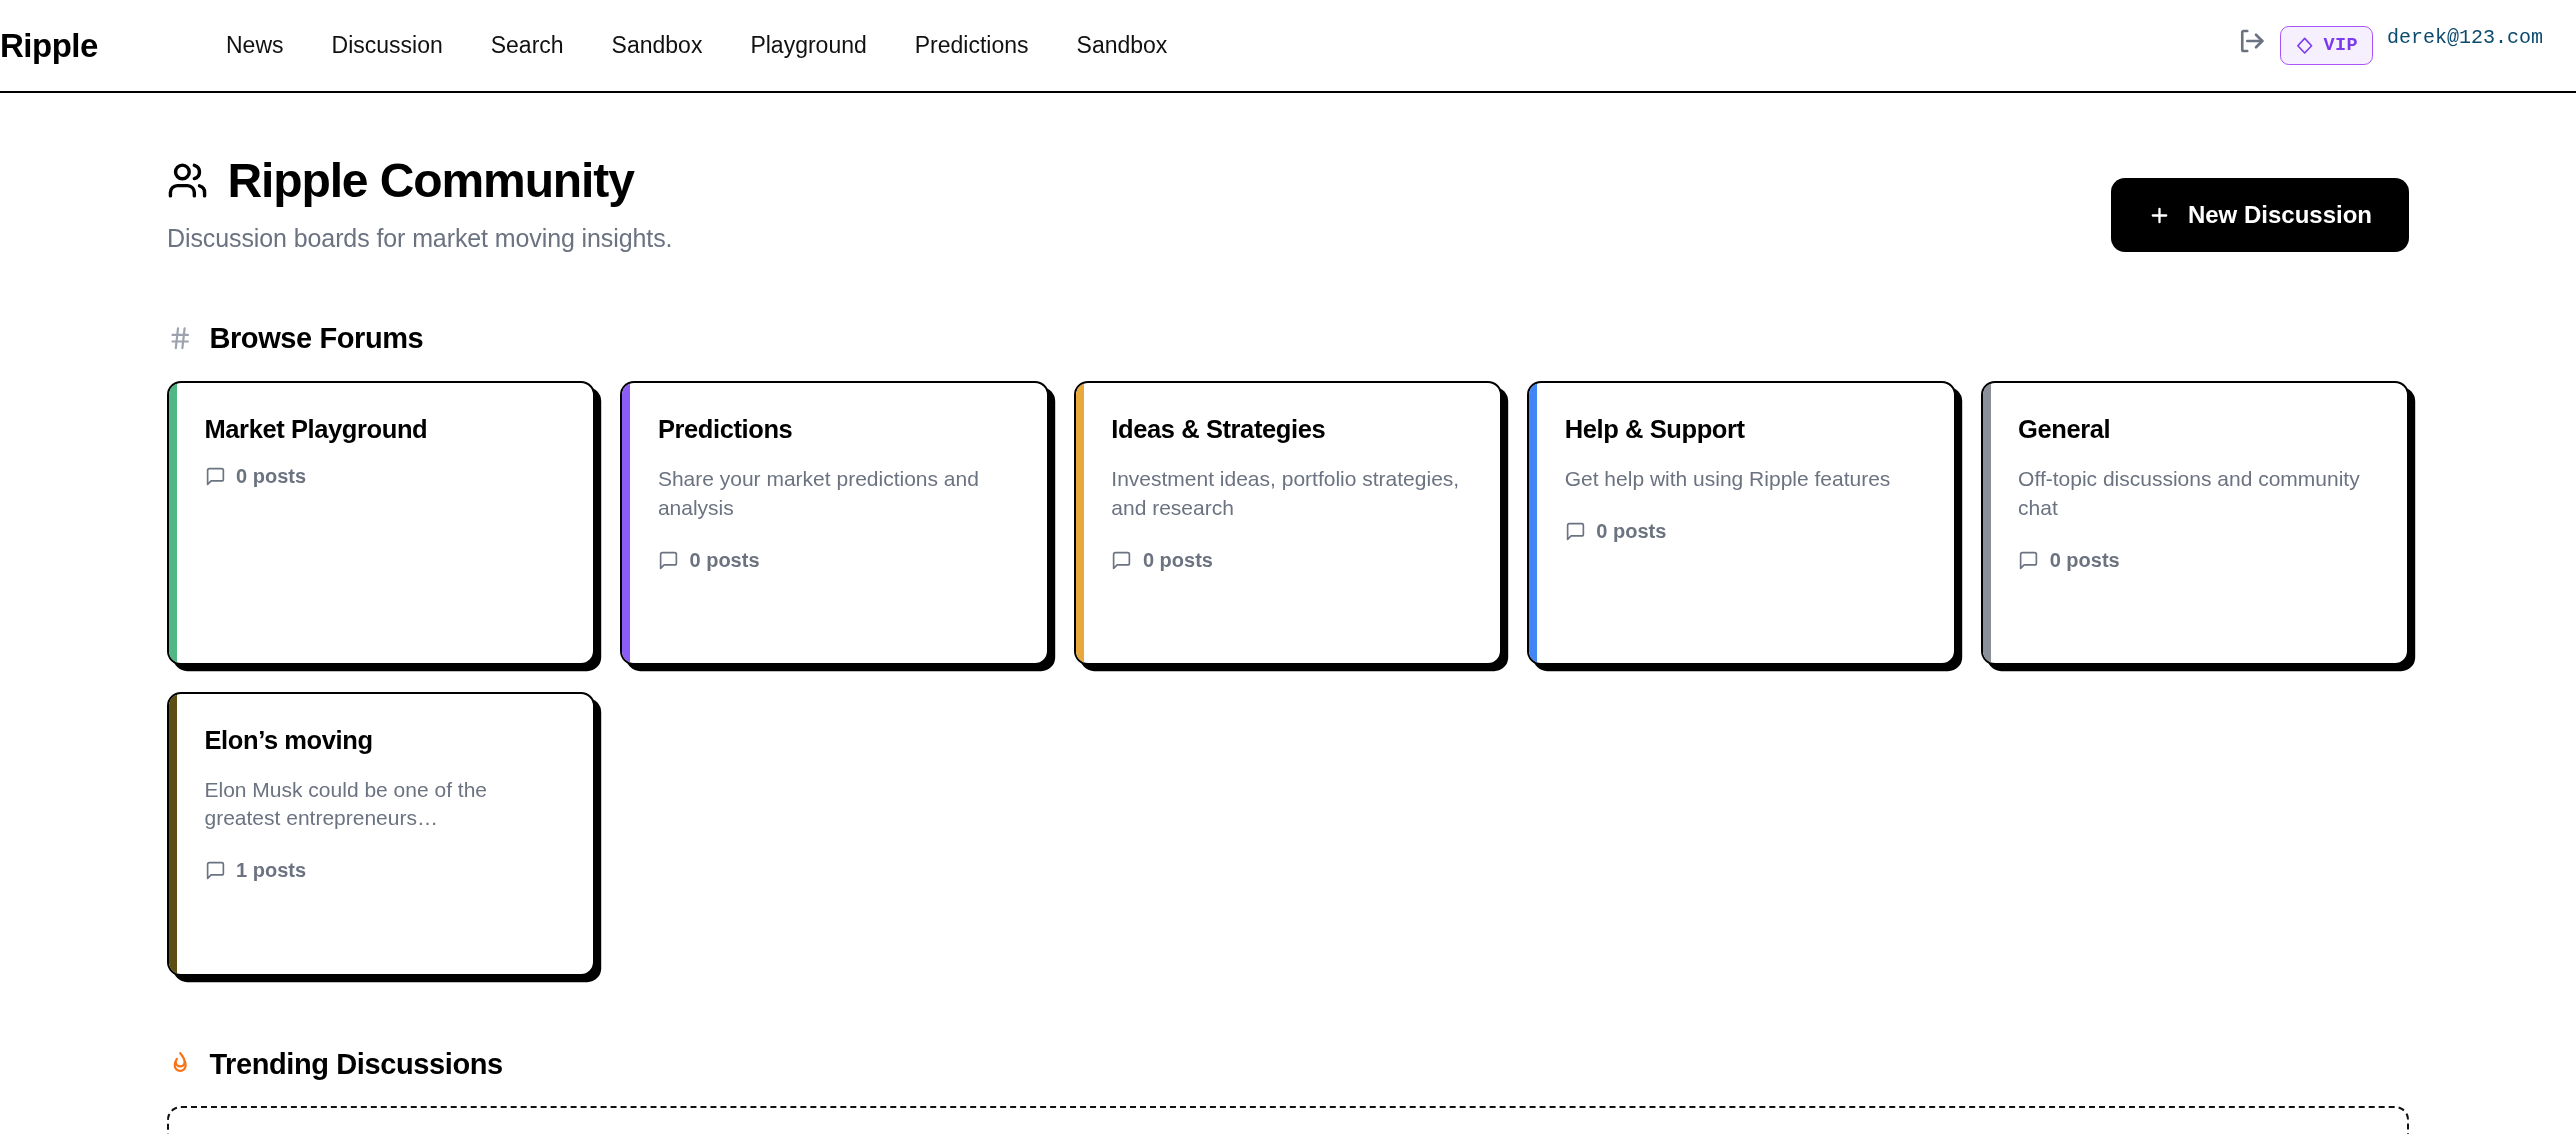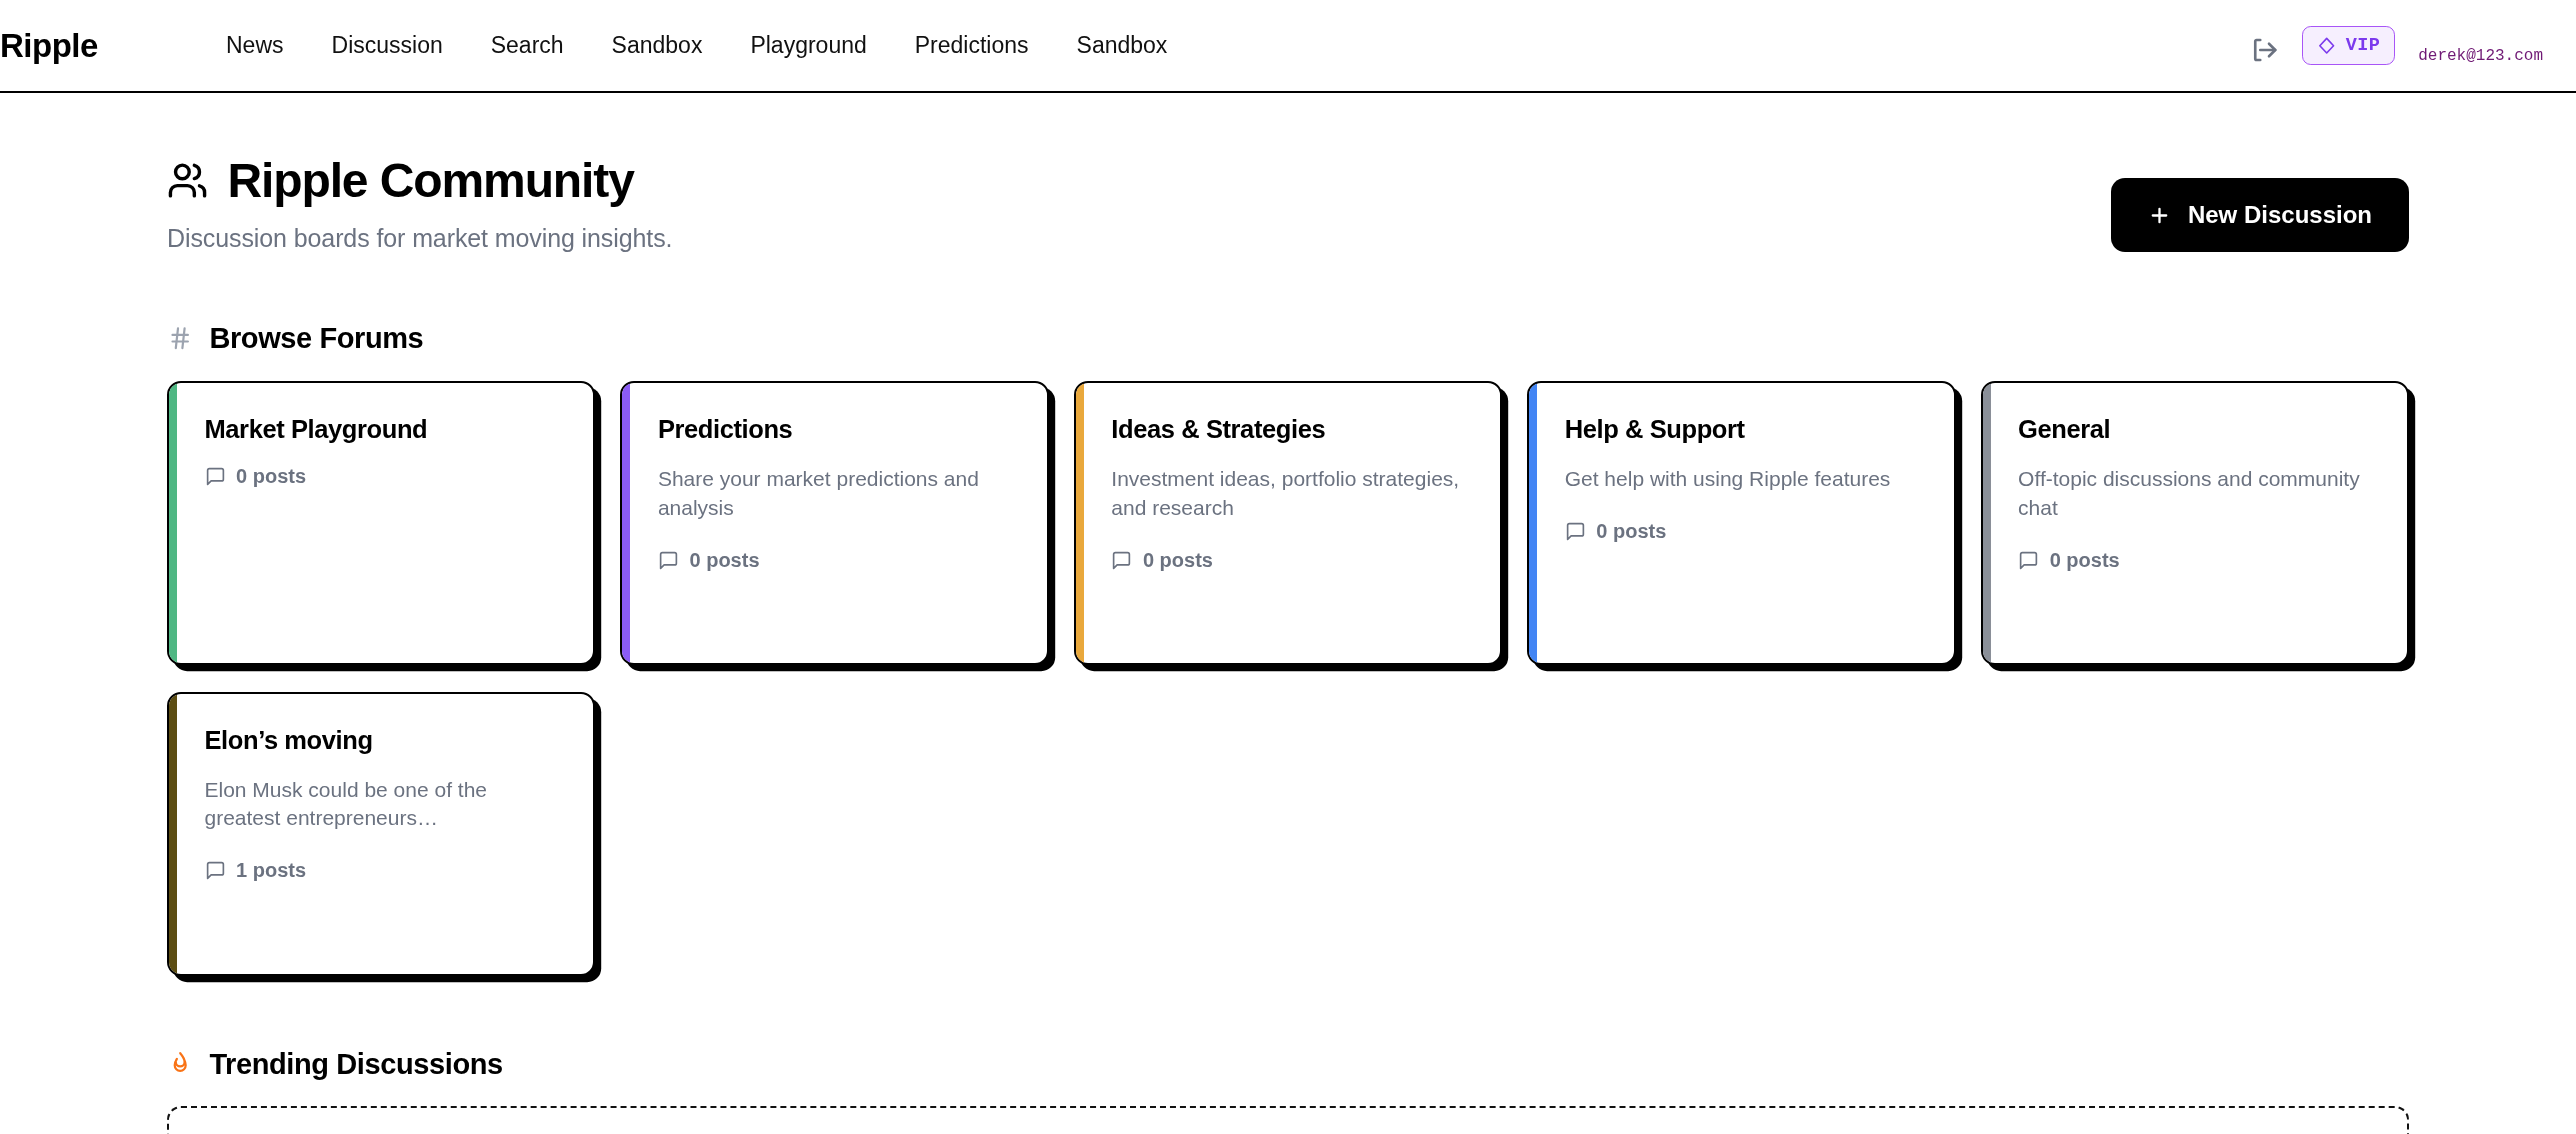--- a/index.html
+++ b/index.html
@@ -38,22 +38,22 @@
   .navlink {
     font-size: 23px;
     color: #111111;
     padding: 8.8px 24px;
     white-space: nowrap;
     cursor: pointer;
   }
   .spacer { flex: 1; }
   .header-right {
     display: flex;
-    align-items: flex-end;
-    gap: 23px;
+    align-items: flex-start;
+    gap: 14px;
   }
   .logout-ic { display: block; }
   .vip-badge {
     display: inline-flex;
     align-items: center;
     gap: 8.8px;
     border: 1.8px solid #a855f7;
     background: #f6effe;
     border-radius: 8.8px;
     padding: 8px 14px;
@@ -61,22 +61,22 @@
   }
   .vip-badge .vip-text {
     font-family: "Liberation Mono", monospace;
     font-size: 18.5px;
     font-weight: 700;
     color: #7c3aed;
     letter-spacing: 0.4px;
   }
   .email {
     font-family: "Liberation Mono", monospace;
-    font-size: 16px;
-    color: #701a75;
+    font-size: 20px;
+    color: #0c4a6e;
     white-space: nowrap;
   }
 
   
   .page { padding: 0 167px; position: relative; }
 
   .hero {
     display: flex;
     align-items: flex-start;
     justify-content: space-between;

